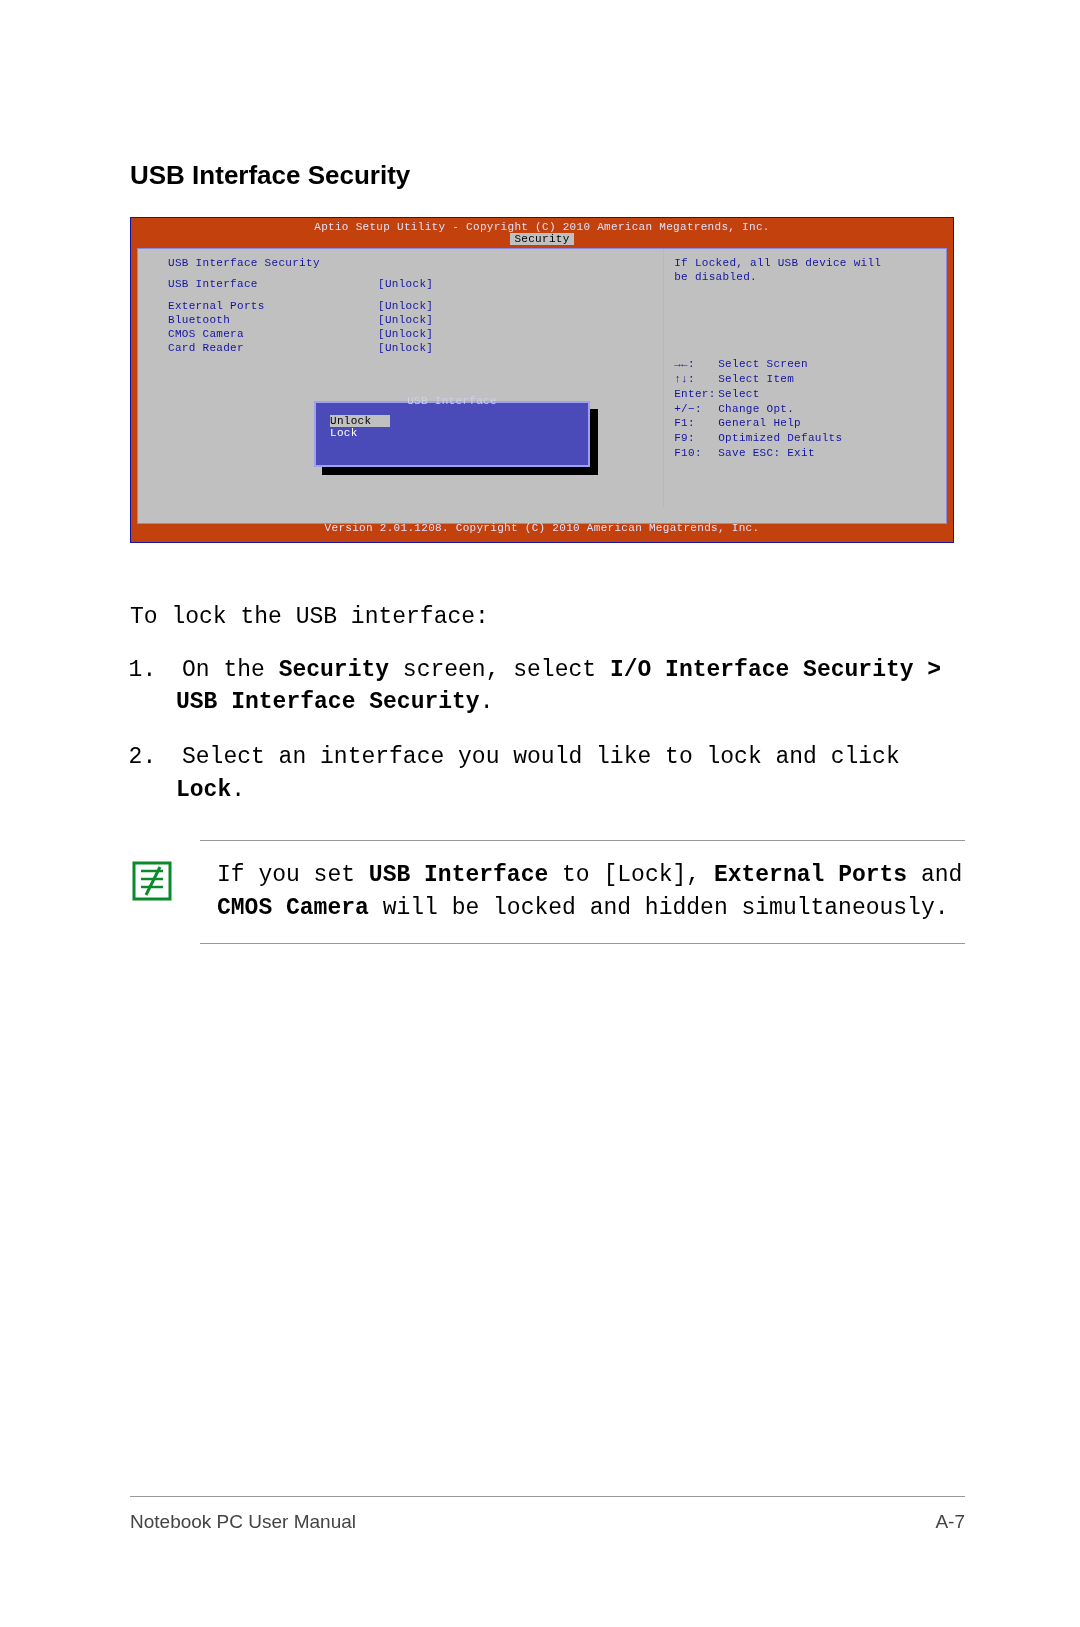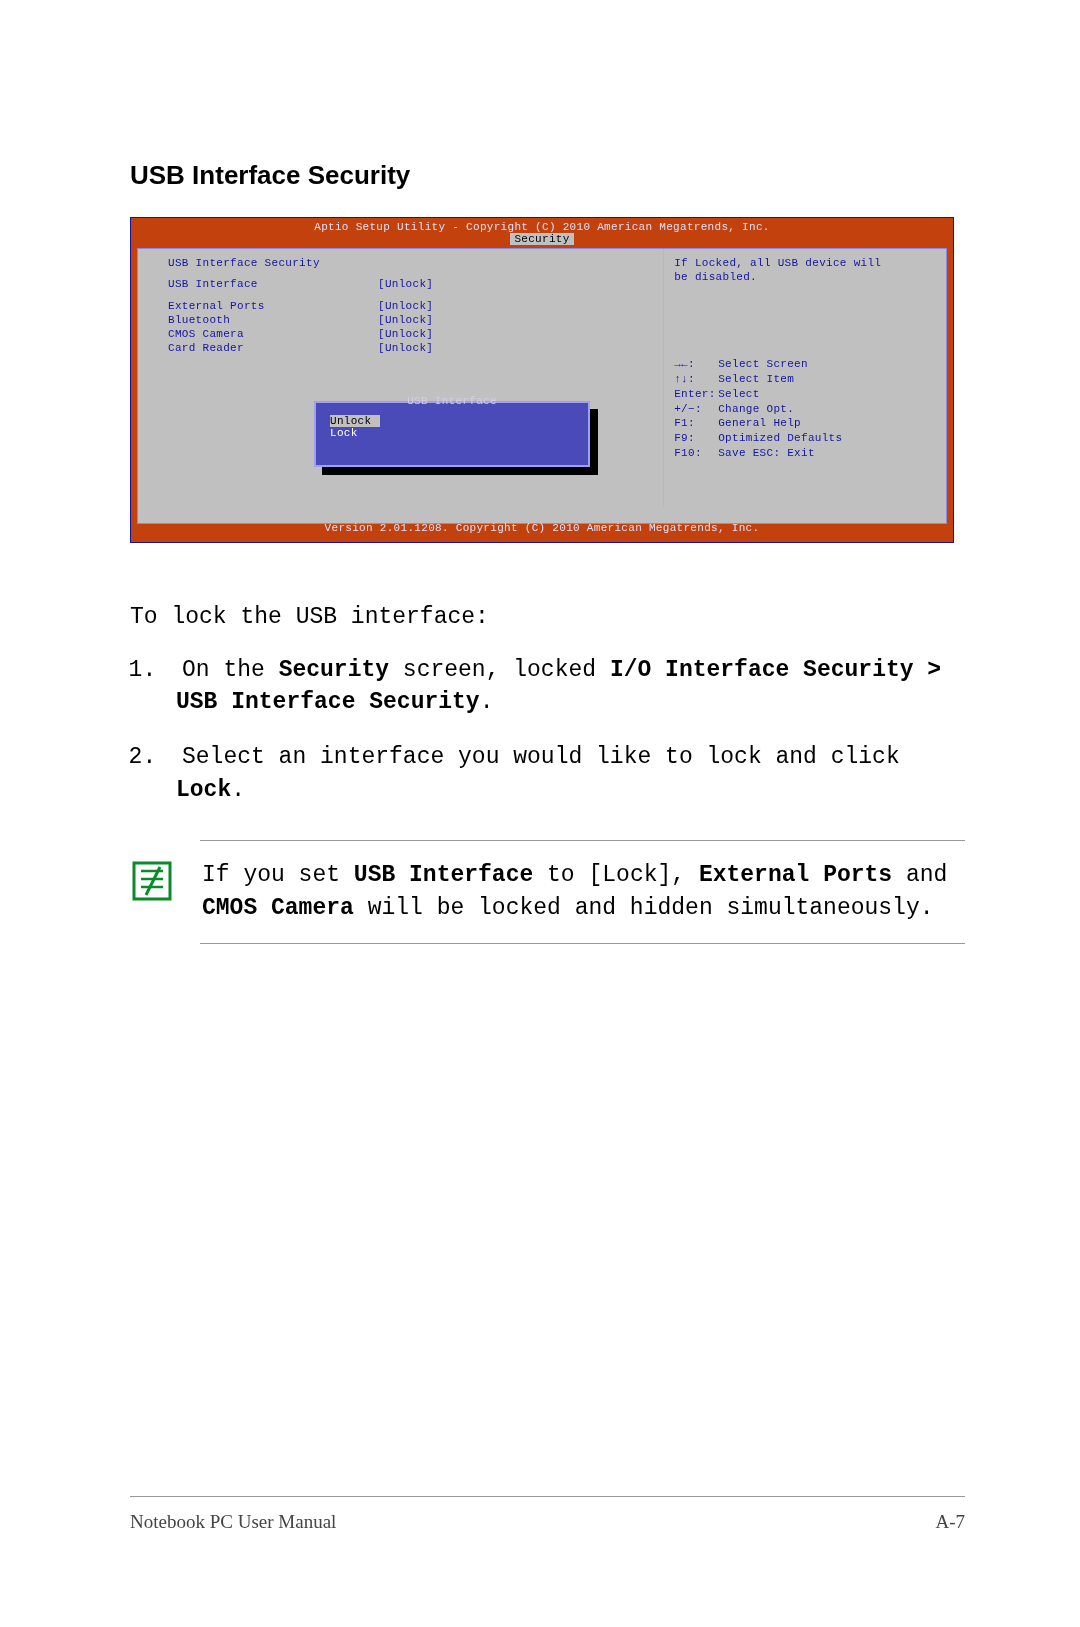--- a/index.html
+++ b/index.html
@@ -34,46 +34,46 @@
   .bios-help-keys .k { width: 44px; }
   .bios-footer { position: absolute; left: 0; right: 0; bottom: 0; height: 22px; text-align: center; color: #e0e0ff; padding-top: 2px; }
 
   .popup {
     position: absolute; left: 176px; top: 152px; width: 276px; height: 66px;
     background: #4a4ab8; border: 2px solid #a0a0f0;
   }
   .popup-shadow { position: absolute; left: 184px; top: 160px; width: 276px; height: 66px; background: #000; }
   .popup-title { position: absolute; top: -8px; left: 0; right: 0; text-align: center; color: #cfcfe8; font-size: 11px; }
   .popup-items { padding: 12px 14px 0 14px; }
-  .popup-item { color: #fff; padding: 0 0; font-size: 11px; display: block; width: 50px; }
+  .popup-item { color: #fff; padding: 0 0; font-size: 11px; display: block; width: 60px; }
   .popup-item.sel { background: #c0c0c0; color: #000; }
 
   
   .bodytext { margin-top: 58px; font-size: 23px; line-height: 1.42; font-family: Liberation Mono, monospace; }
   .intro { margin-bottom: 20px; }
   .steps { list-style: decimal; padding-left: 40px; }
   .steps li { margin-bottom: 22px; padding-left: 6px; }
   .steps li .num-gap { margin-left: 6px; }
   b { font-weight: 700; }
 
   
   .notegroup { margin-top: 34px; }
   .note {
-    display: flex; align-items: flex-start; gap: 26px;
+    display: flex; align-items: flex-start; gap: 41px;
     border-top: 1px solid #999; border-bottom: 1px solid #999;
     padding: 18px 0 18px 0; margin-bottom: 30px; margin-left: 70px;
   }
   .note-icon { width: 48px; flex: 0 0 48px; display: flex; align-items: flex-start; justify-content: center; margin-left: -72px; }
   .note-text { font-size: 23px; line-height: 1.42; }
 
   
   .pagefoot {
     position: absolute; left: 130px; right: 115px; bottom: 94px;
     border-top: 1px solid #999; padding-top: 14px;
-    display: flex; justify-content: space-between; font-size: 19px; color: #444; font-family: Liberation Serif, serif;
+    display: flex; justify-content: space-between; font-size: 19px; color: #444;
   }
 </style>
 </head>
 <body>
 
 <div class="page">
 
   <div class="heading">USB Interface Security</div>
 
   <div class="bios">
@@ -152,21 +152,21 @@
         </div>
       </div>
     </div>
     <div class="bios-footer">Version 2.01.1208. Copyright (C) 2010 American Megatrends, Inc.</div>
   </div>
 
   <div class="bodytext">
     <div class="intro">To lock the USB interface:</div>
     <ol class="steps">
       <li>
-        <span class="num-gap"></span><span>On the </span><b>Security</b><span> screen, locked </span><b>I/O Interface Security &gt; USB Interface Security</b><span>.</span>
+        <span class="num-gap"></span><span>On the </span><b>Security</b><span> screen, select </span><b>I/O Interface Security &gt; USB Interface Security</b><span>.</span>
       </li>
       <li>
         <span class="num-gap"></span><span>Select an interface you would like to lock and click </span><b>Lock</b><span>.</span>
       </li>
     </ol>
 
     <div class="notegroup">
       <div class="note">
         <div class="note-icon">
           <svg width="44" height="44" viewBox="0 0 44 44">

